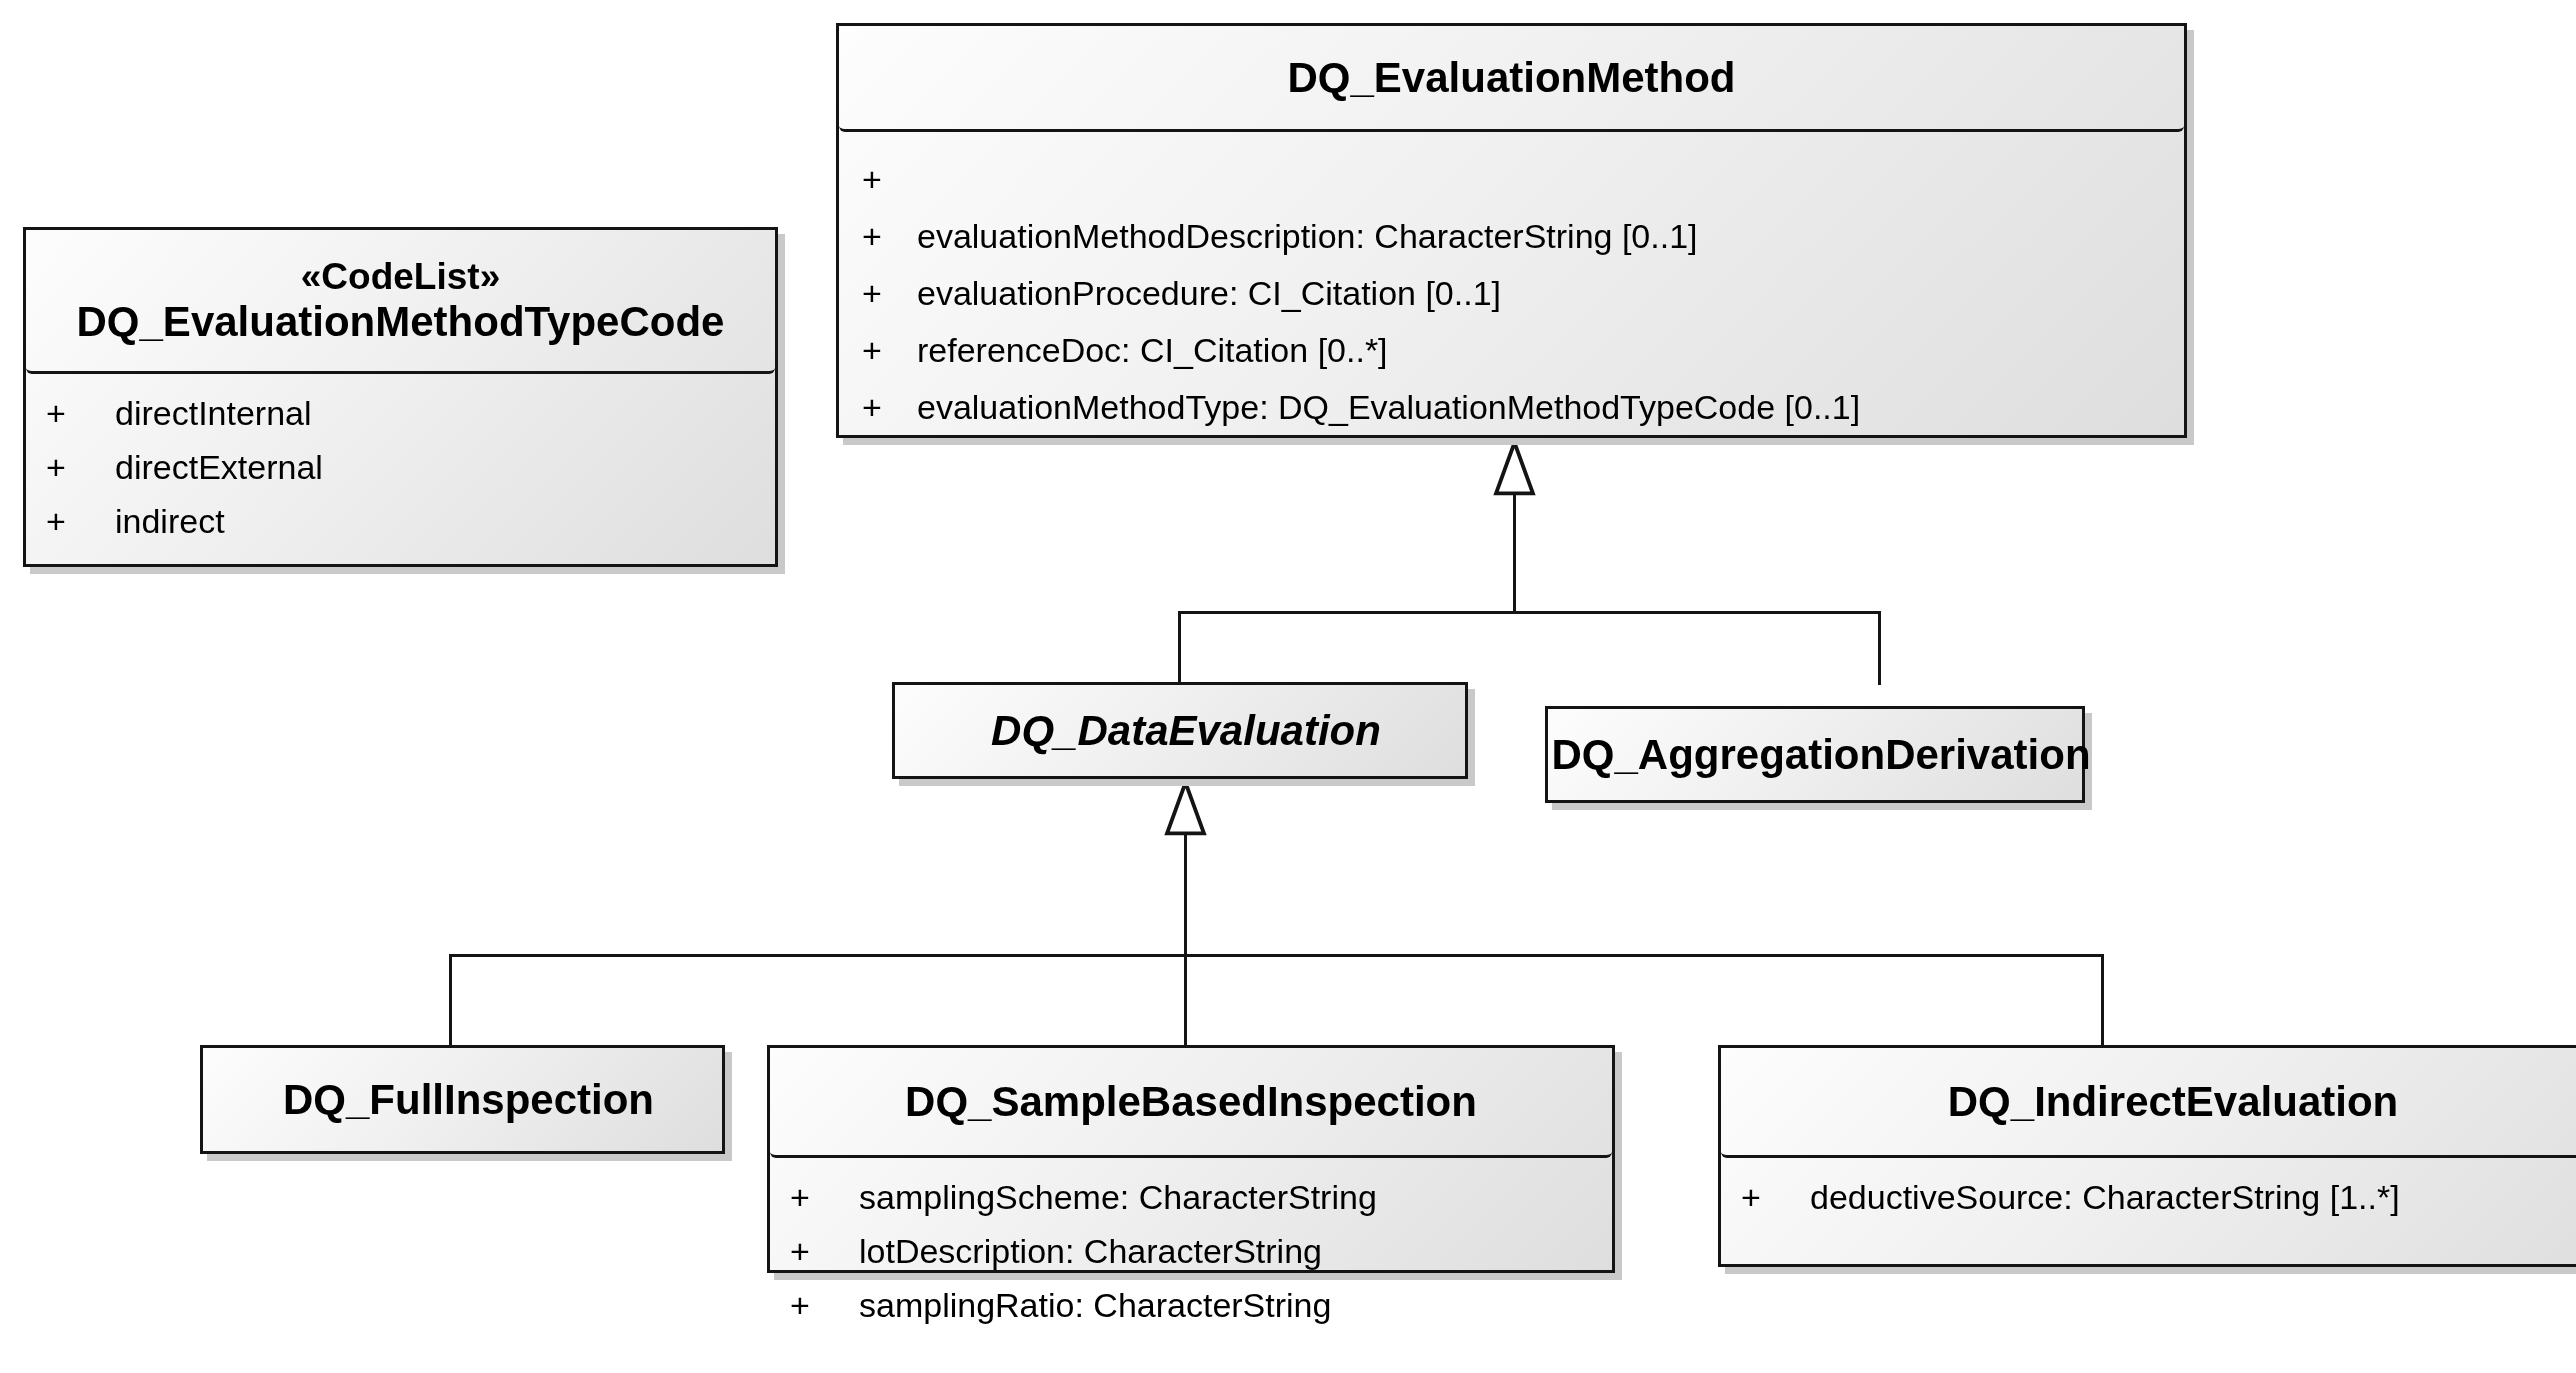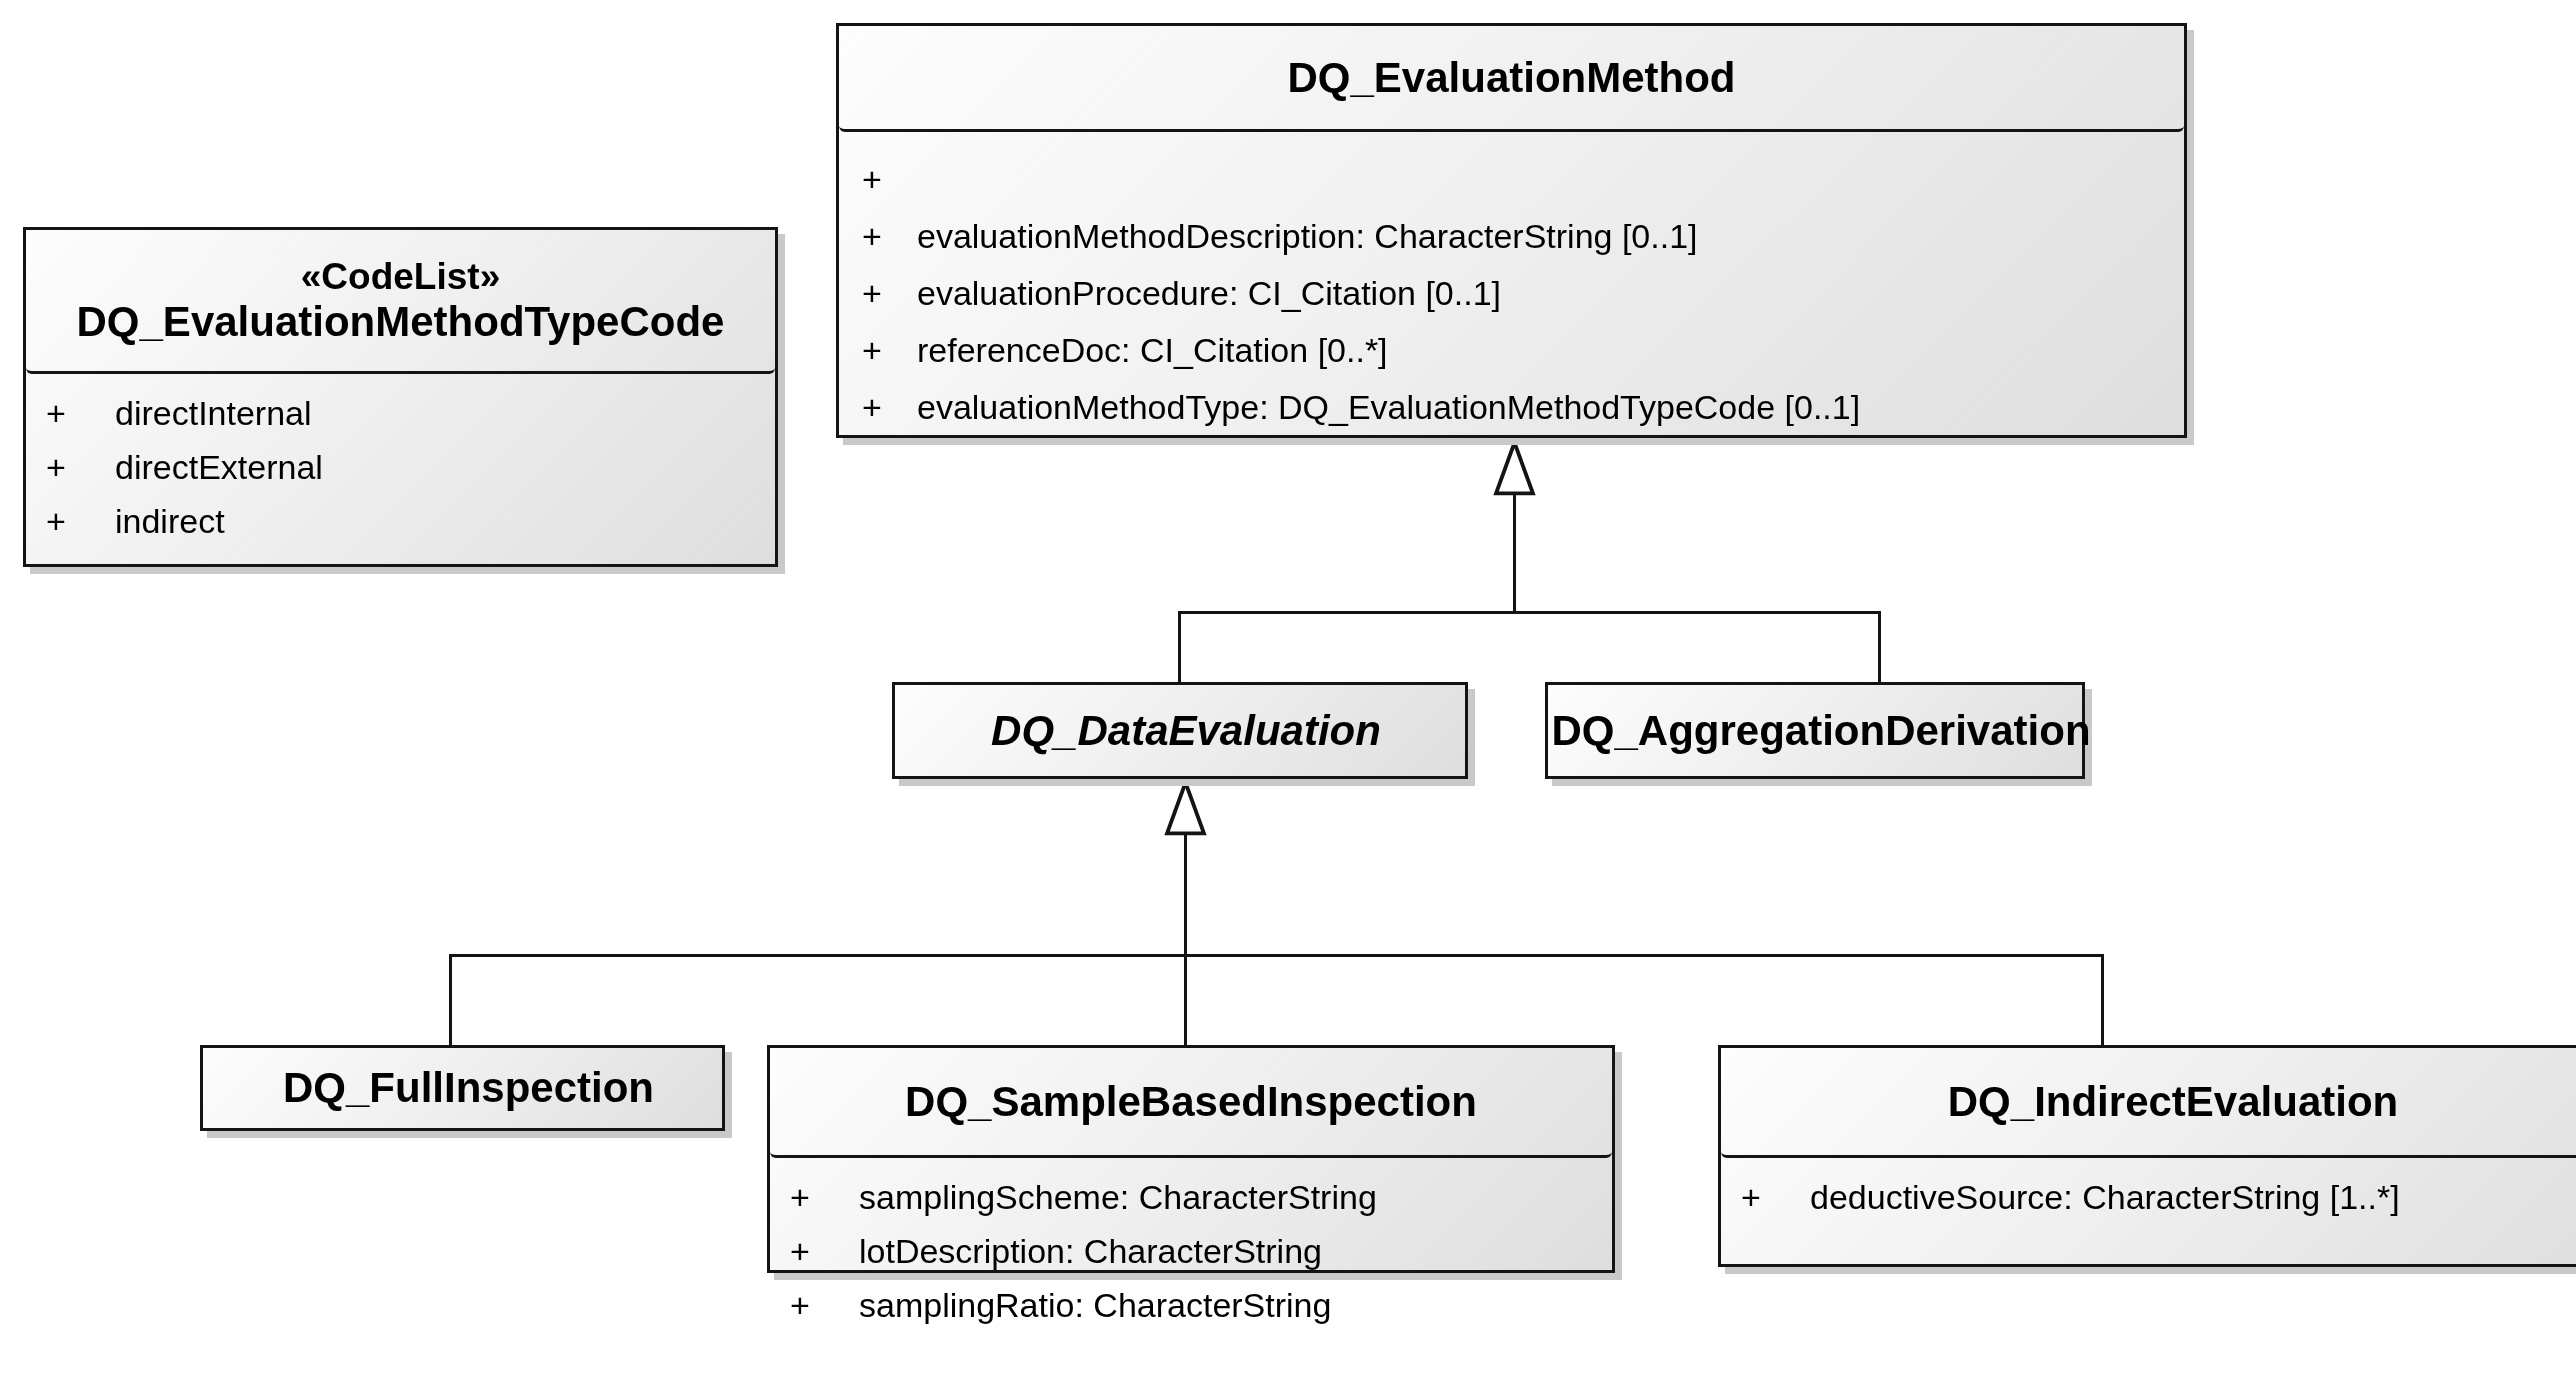--- a/index.html
+++ b/index.html
@@ -98,27 +98,27 @@
       </div>
     </div>
   </div>
 
   <div class="box abstract" style="left:892px;top:682px;width:576px;height:97px">
     <div class="tc solo">
       <div class="nm">DQ_DataEvaluation</div>
     </div>
   </div>
 
-  <div class="box" style="left:1545px;top:682px;width:540px;height:97px">
+  <div class="box" style="left:1545px;top:706px;width:540px;height:97px">
     <div class="tc solo">
       <div class="nm">DQ_AggregationDerivation</div>
     </div>
   </div>
 
-  <div class="box" style="left:200px;top:1045px;width:525px;height:86px">
+  <div class="box" style="left:200px;top:1045px;width:525px;height:109px">
     <div class="tc solo">
       <div class="nm">DQ_FullInspection</div>
     </div>
   </div>
 
   <div class="box" style="left:767px;top:1045px;width:848px;height:228px">
     <div class="tc" style="height:107px">
       <div class="nm">DQ_SampleBasedInspection</div>
     </div>
     <div class="attrs" style="padding-top:12.4px">

